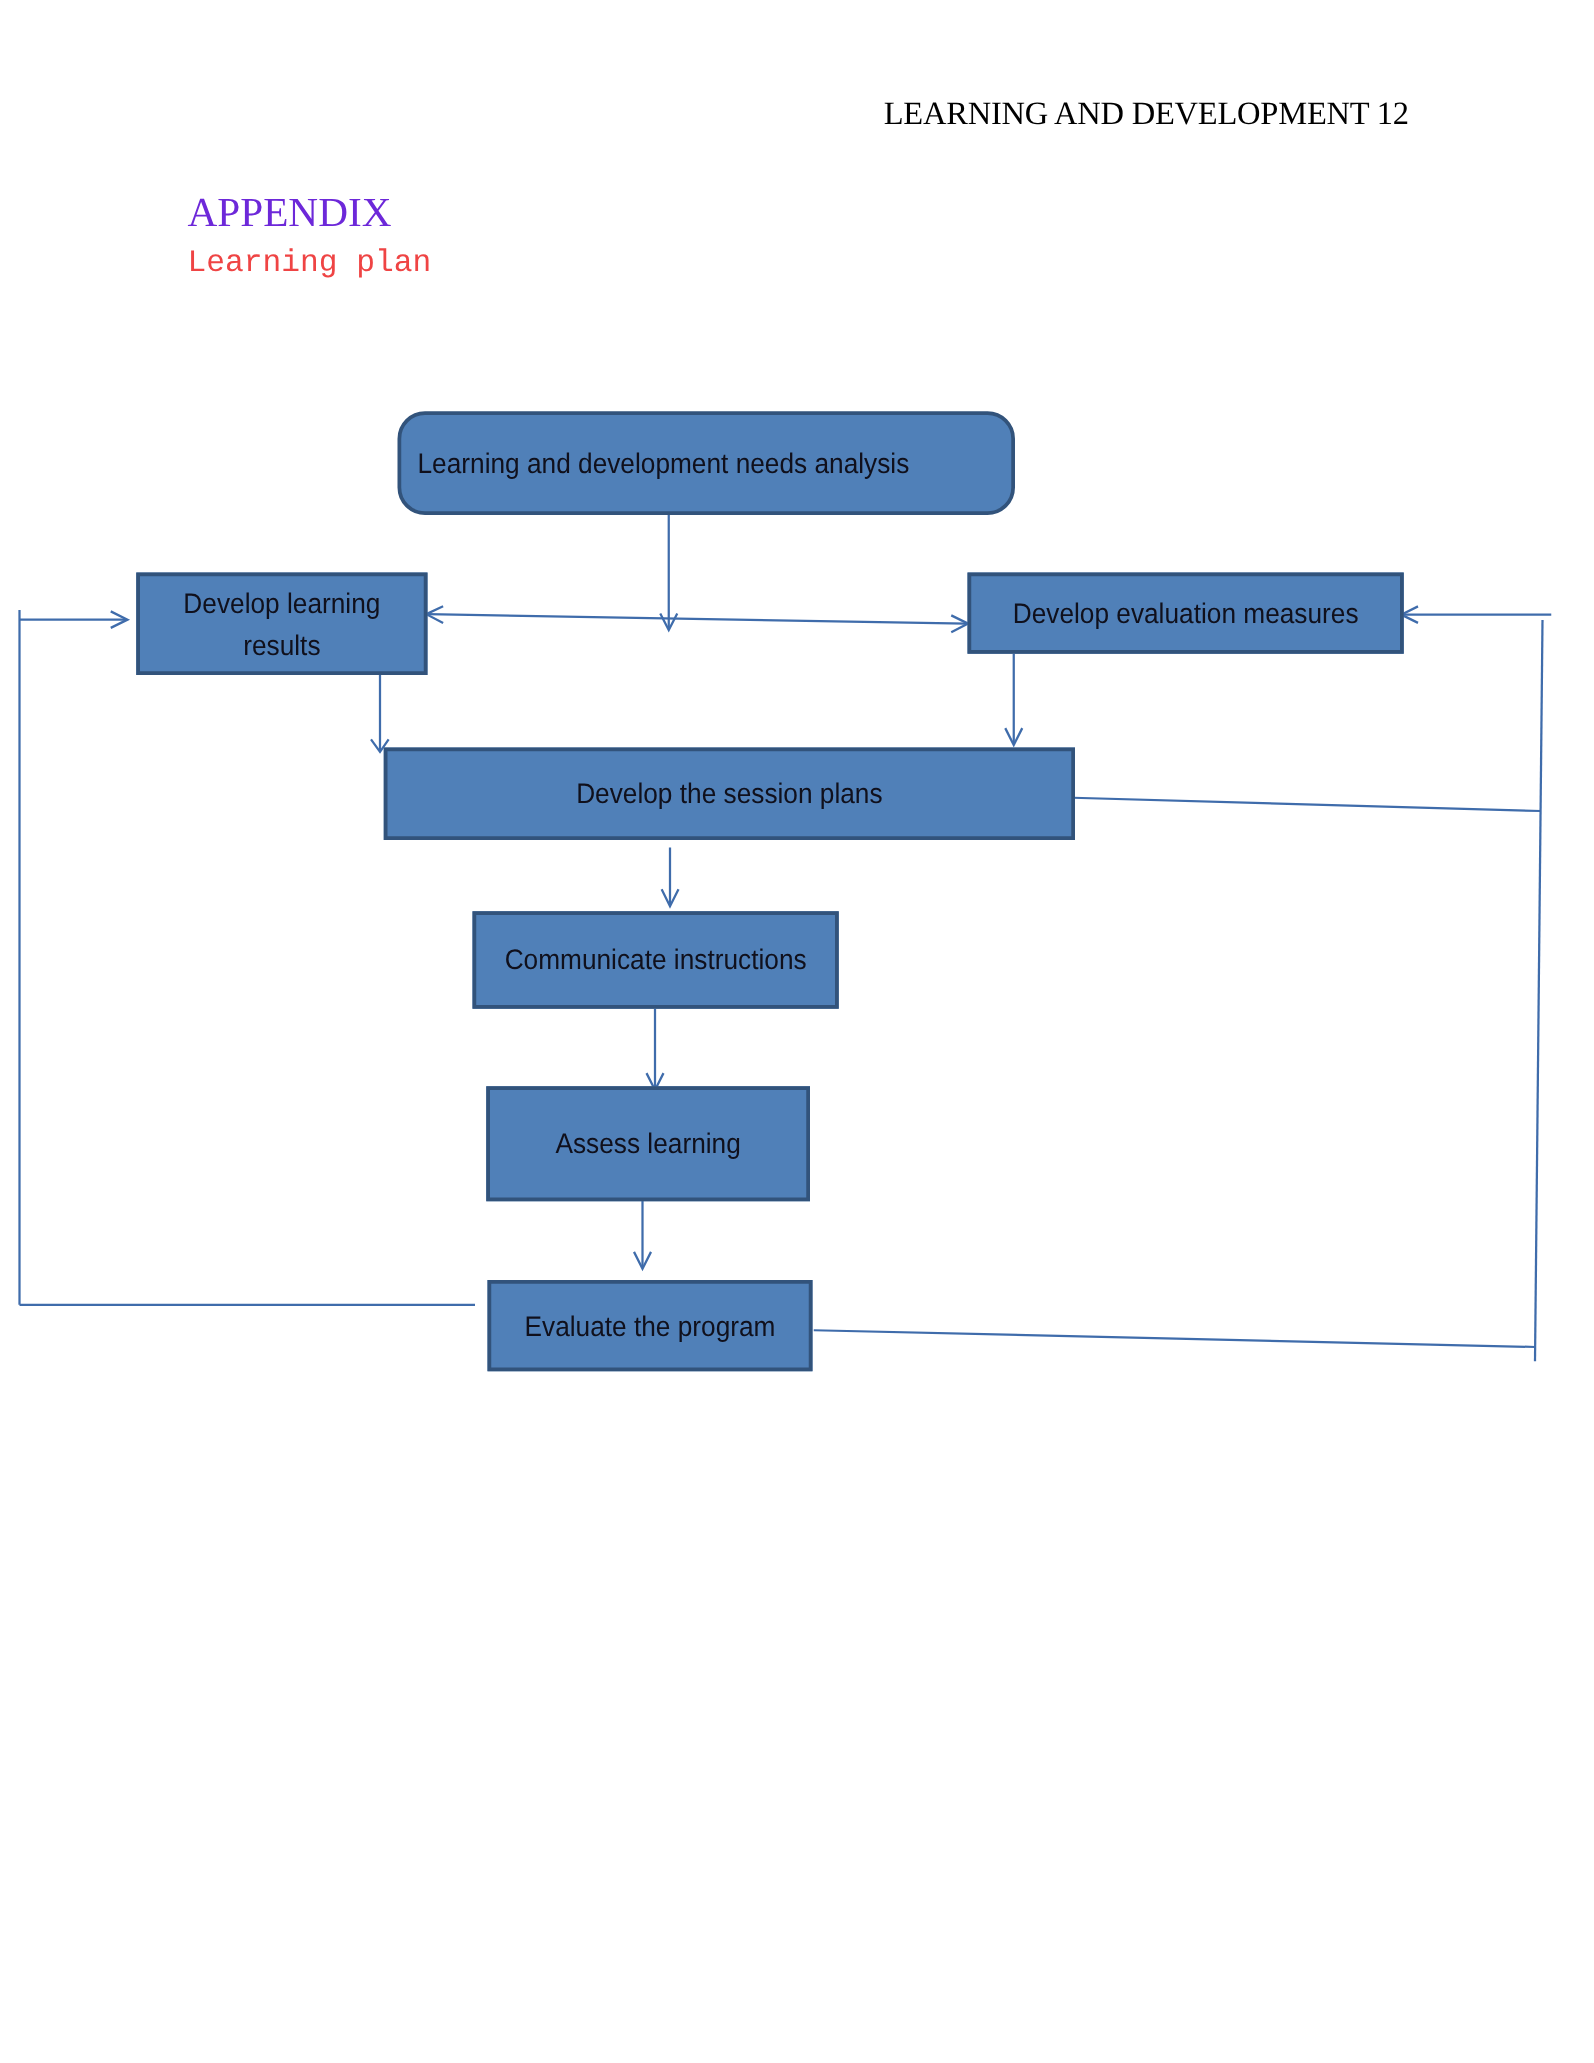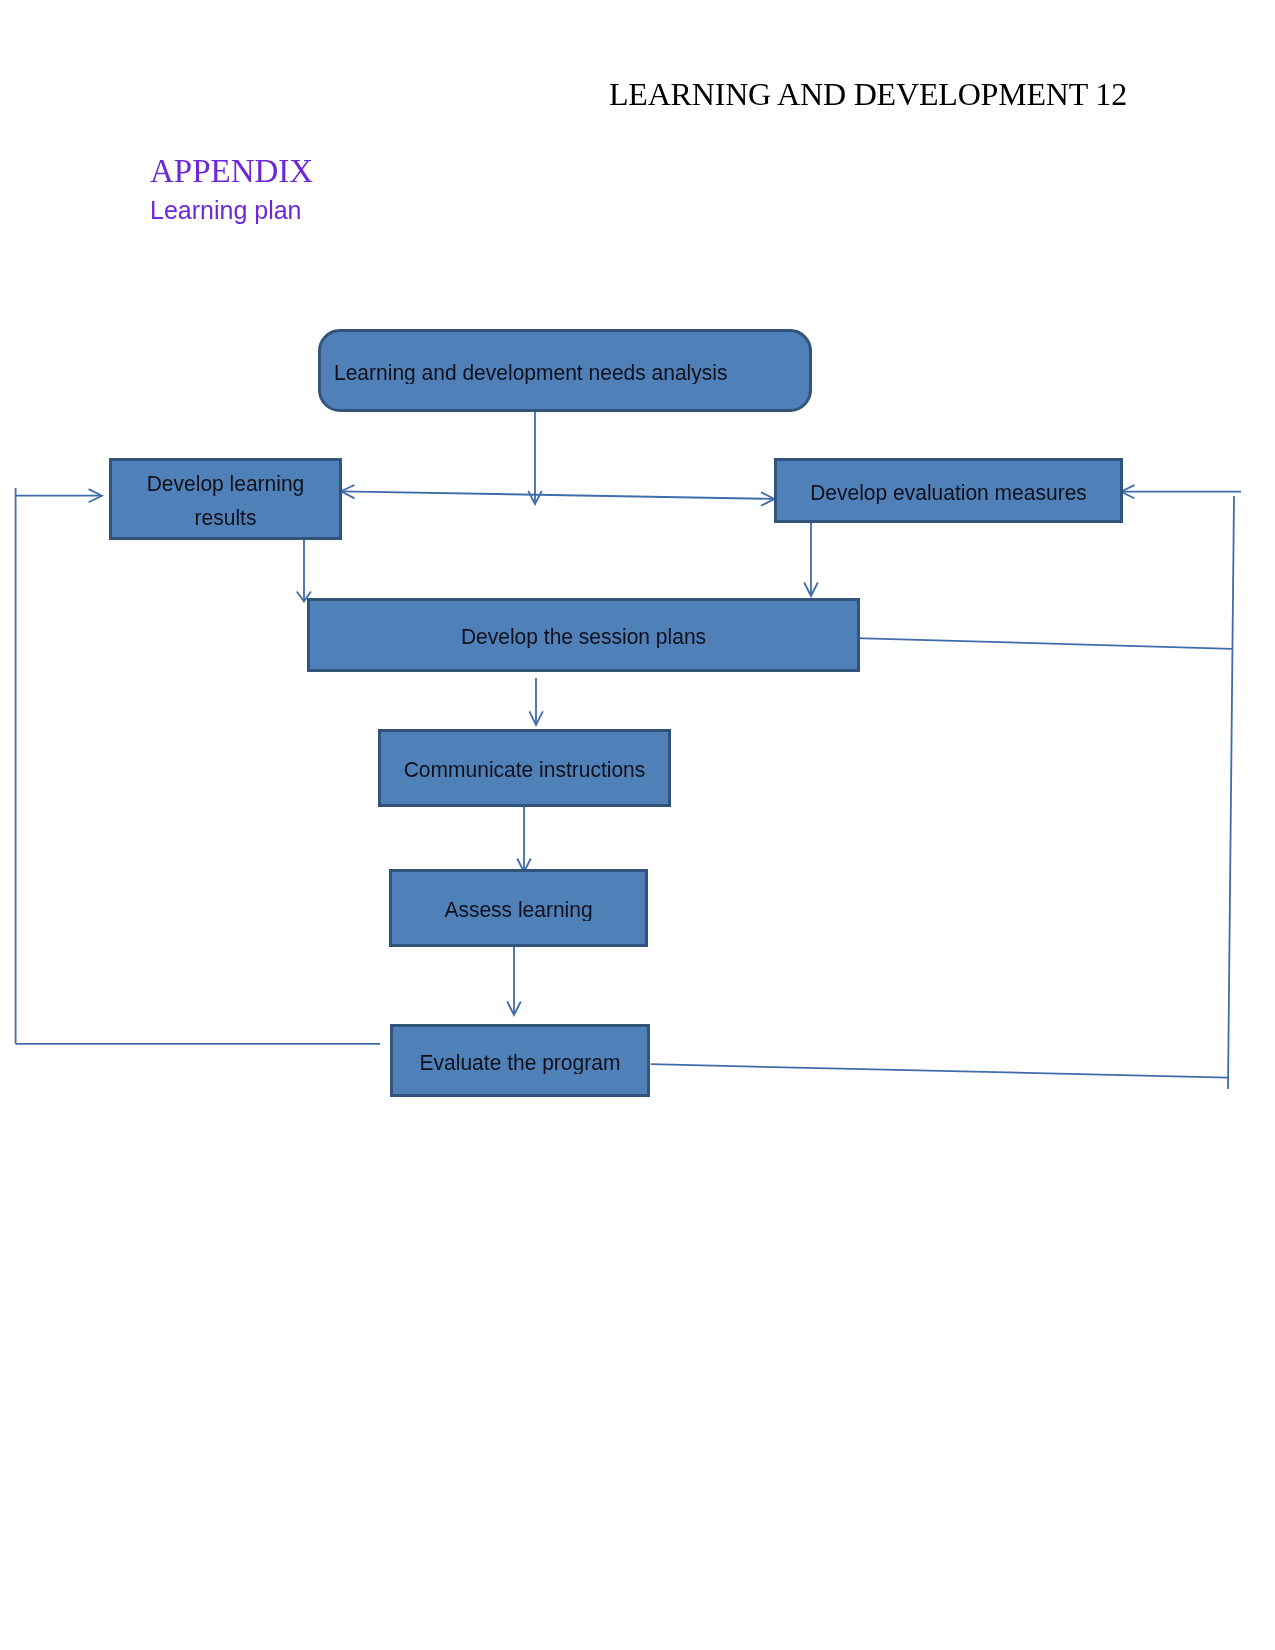--- a/index.html
+++ b/index.html
@@ -9,31 +9,31 @@
     background:#ffffff;
     font-family:"Liberation Serif", serif;
     position:relative;
     overflow:hidden;
   }
   .page { position:absolute; inset:0; }
   .running-head {
     position:absolute; left:0; top:76px; width:1127px;
     text-align:right;
     font-family:"Liberation Serif", serif;
-    font-size:32px; color:#000000; letter-spacing:-0.18px;
+    font-size:26px; color:#000000; letter-spacing:-0.18px;
   }
   .appendix-title {
     position:absolute; left:150px; top:153px;
     font-family:"Liberation Serif", serif;
     font-size:33px; color:#6d28d9;
   }
   .subtitle {
     position:absolute; left:150px; top:196px;
-    font-family:Liberation Sans, sans-serif;
-    font-size:25px; color:#6d28d9;
+    font-family:Liberation Mono, monospace;
+    font-size:25px; color:#ef4444;
   }
   .diagram { position:absolute; left:0; top:0; width:1275px; height:1650px; }
   .node {
     position:absolute;
     box-sizing:border-box;
     background:#5080b8;
     border:3px solid #32537b;
     display:flex; align-items:center; justify-content:center;
     font-family:"Liberation Sans", sans-serif;
     font-size:21px;
@@ -131,21 +131,21 @@
     </div>
 
     <div class="node" style="left:283px; top:598px; width:553px; height:74px;margin-left:24px;">
       <span>Develop the session plans</span>
     </div>
 
     <div class="node" style="left:378px; top:729px; width:293px; height:78px;">
       <span>Communicate instructions</span>
     </div>
 
-    <div class="node" style="left:389px; top:869px; width:259px; height:78px;">
+    <div class="node" style="left:389px; top:869px; width:259px; height:92px;">
       <span>Assess learning</span>
     </div>
 
     <div class="node" style="left:390px; top:1024px; width:260px; height:73px;">
       <span>Evaluate the program</span>
     </div>
 
   </div>
 </div>
 

